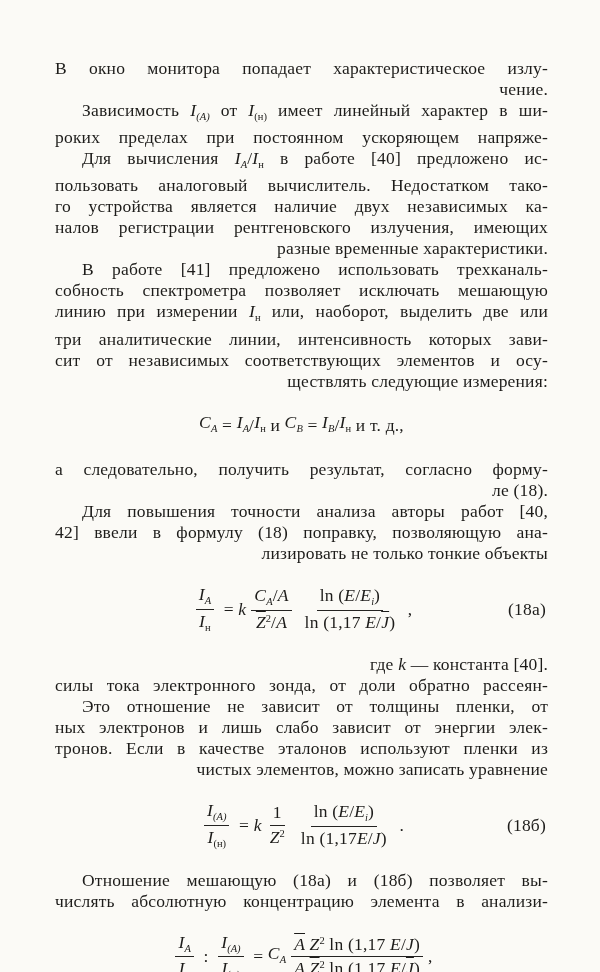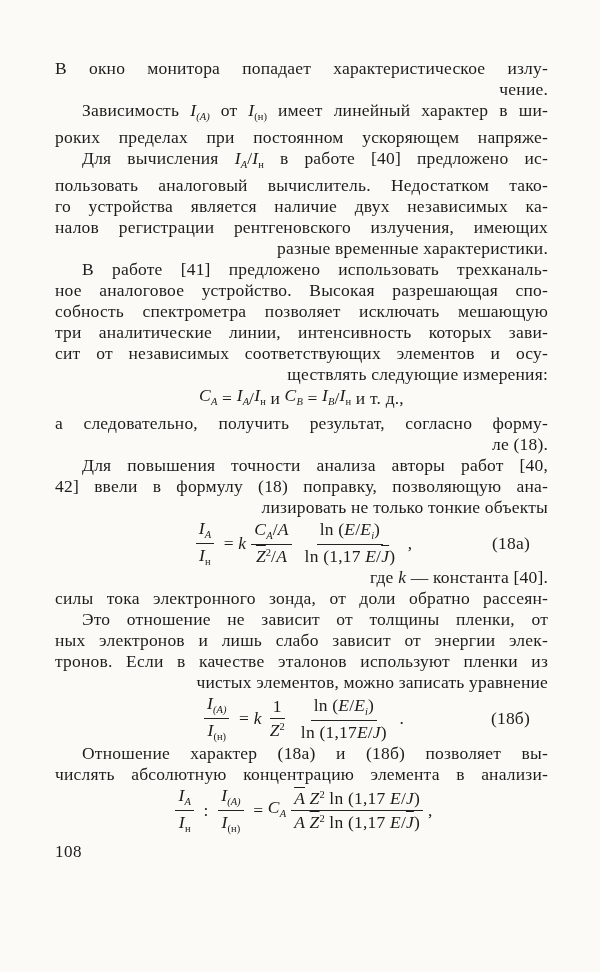--- a/index.html
+++ b/index.html
@@ -26,27 +26,27 @@
   .sub{font-size:0.6em;vertical-align:-0.4em;letter-spacing:0;}
   .sub.it{font-style:italic;}
   .sup{font-size:0.6em;vertical-align:0.55em;letter-spacing:0;}
   .frac{
     display:inline-flex;flex-direction:column;align-items:center;
     vertical-align:middle;margin:0 5px;line-height:1.12;text-indent:0;
   }
   .frac .num{padding:0 3px 2px;border-bottom:1.3px solid #242321;white-space:nowrap;}
   .frac .den{padding:2px 3px 0;white-space:nowrap;}
   .formula{
-    position:relative;text-align:center;margin:0 0;
+    position:relative;text-align:center;margin:20px 0;
     text-align-last:center;
   }
   .formula .math{display:inline-flex;align-items:center;white-space:pre;}
   .formula .rm{white-space:pre;}
   .eqno{
-    position:absolute;right:18px;top:50%;transform:translateY(-50%);
+    position:absolute;right:2px;top:50%;transform:translateY(-50%);
     letter-spacing:0.2px;
     text-align:center;
   }
   .page-number{
     text-align:left;margin-top:7px;padding-left:55px;
     font-size:17px;letter-spacing:0.5px;
   }
 </style>
 </head>
 <body>
@@ -63,22 +63,22 @@
       </div>
       <div class="para">
         <div class="line just ind"><span class="rm">Для вычисления </span><span><span class="var">I</span><span class="sub it">A</span></span><span class="rm">/</span><span><span class="var">I</span><span class="sub">н</span></span><span class="rm"> в работе [40] предложено ис-</span></div>
         <div class="line just"><span class="rm">пользовать аналоговый вычислитель. Недостатком тако-</span></div>
         <div class="line just"><span class="rm">го устройства является наличие двух независимых ка-</span></div>
         <div class="line just"><span class="rm">налов регистрации рентгеновского излучения, имеющих</span></div>
         <div class="line"><span class="rm">разные временные характеристики.</span></div>
       </div>
       <div class="para">
         <div class="line just ind"><span class="rm">В работе [41] предложено использовать трехканаль-</span></div>
-        <div class="line just"><span class="rm">ное аналоговое устройство. Высокая разрешающая спо-</span></div>
         <div class="line just"><span class="rm">собность спектрометра позволяет исключать мешающую</span></div>
+        <div class="line just"><span class="rm">линию при измерении </span><span><span class="var">I</span><span class="sub">н</span></span><span class="rm"> или, наоборот, выделить две или</span></div>
         <div class="line just"><span class="rm">три аналитические линии, интенсивность которых зави-</span></div>
         <div class="line just"><span class="rm">сит от независимых соответствующих элементов и осу-</span></div>
         <div class="line"><span class="rm">ществлять следующие измерения:</span></div>
       </div>
       <div class="formula"><span class="math"><span><span class="var">C</span><span class="sub it">A</span></span><span class="rm"> = </span><span><span class="var">I</span><span class="sub it">A</span></span><span class="rm">/</span><span><span class="var">I</span><span class="sub">н</span></span><span class="rm"> и </span><span><span class="var">C</span><span class="sub it">B</span></span><span class="rm"> = </span><span><span class="var">I</span><span class="sub it">B</span></span><span class="rm">/</span><span><span class="var">I</span><span class="sub">н</span></span><span class="rm"> и т. д.,</span></span></div>
       <div class="para">
         <div class="line just"><span class="rm">а следовательно, получить результат, согласно форму-</span></div>
         <div class="line"><span class="rm">ле (18).</span></div>
       </div>
       <div class="para">
@@ -92,19 +92,19 @@
       </div>
       <div class="para">
         <div class="line just"><span class="rm">силы тока электронного зонда, от доли обратно рассеян-</span></div>
         <div class="line just ind"><span class="rm">Это отношение не зависит от толщины пленки, от</span></div>
         <div class="line just"><span class="rm">ных электронов и лишь слабо зависит от энергии элек-</span></div>
         <div class="line just"><span class="rm">тронов. Если в качестве эталонов используют пленки из</span></div>
         <div class="line"><span class="rm">чистых элементов, можно записать уравнение</span></div>
       </div>
       <div class="formula"><span class="math"><span class="frac"><span class="num"><span><span class="var">I</span><span class="sub it">(A)</span></span></span><span class="den"><span><span class="var">I</span><span class="sub">(н)</span></span></span></span><span class="rm"> = </span><span><span class="var">k</span></span><span class="frac"><span class="num"><span class="rm">1</span></span><span class="den"><span><span class="var">Z</span><span class="sup">2</span></span></span></span><span class="frac"><span class="num"><span class="rm">ln (</span><span><span class="var">E</span></span><span class="rm">/</span><span><span class="var">E</span><span class="sub it">i</span></span><span class="rm">)</span></span><span class="den"><span class="rm">ln (1,17</span><span><span class="var">E</span></span><span class="rm">/</span><span><span class="var">J</span></span><span class="rm">)</span></span></span><span class="rm"> .</span></span><span class="eqno">(18б)</span></div>
       <div class="para">
-        <div class="line just ind"><span class="rm">Отношение характер (18а) и (18б) позволяет вы-</span></div>
+        <div class="line just ind"><span class="rm">Отношение мешающую (18а) и (18б) позволяет вы-</span></div>
         <div class="line just"><span class="rm">числять абсолютную концентрацию элемента в анализи-</span></div>
       </div>
       <div class="formula"><span class="math"><span class="frac"><span class="num"><span><span class="var">I</span><span class="sub it">A</span></span></span><span class="den"><span><span class="var">I</span><span class="sub">н</span></span></span></span><span class="rm"> : </span><span class="frac"><span class="num"><span><span class="var">I</span><span class="sub it">(A)</span></span></span><span class="den"><span><span class="var">I</span><span class="sub">(н)</span></span></span></span><span class="rm"> = </span><span><span class="var">C</span><span class="sub it">A</span></span><span class="frac"><span class="num"><span><span class="var ov">A</span></span><span class="rm"> </span><span><span class="var">Z</span><span class="sup">2</span></span><span class="rm"> ln (1,17 </span><span><span class="var">E</span></span><span class="rm">/</span><span><span class="var">J</span></span><span class="rm">)</span></span><span class="den"><span><span class="var">A</span></span><span class="rm"> </span><span><span class="var ov">Z</span><span class="sup">2</span></span><span class="rm"> ln (1,17 </span><span><span class="var">E</span></span><span class="rm">/</span><span><span class="var ov">J</span></span><span class="rm">)</span></span></span><span class="rm">,</span></span></div>
     </div>
   <div class="page-number">108</div>
 </div>
 
 </body></html>

